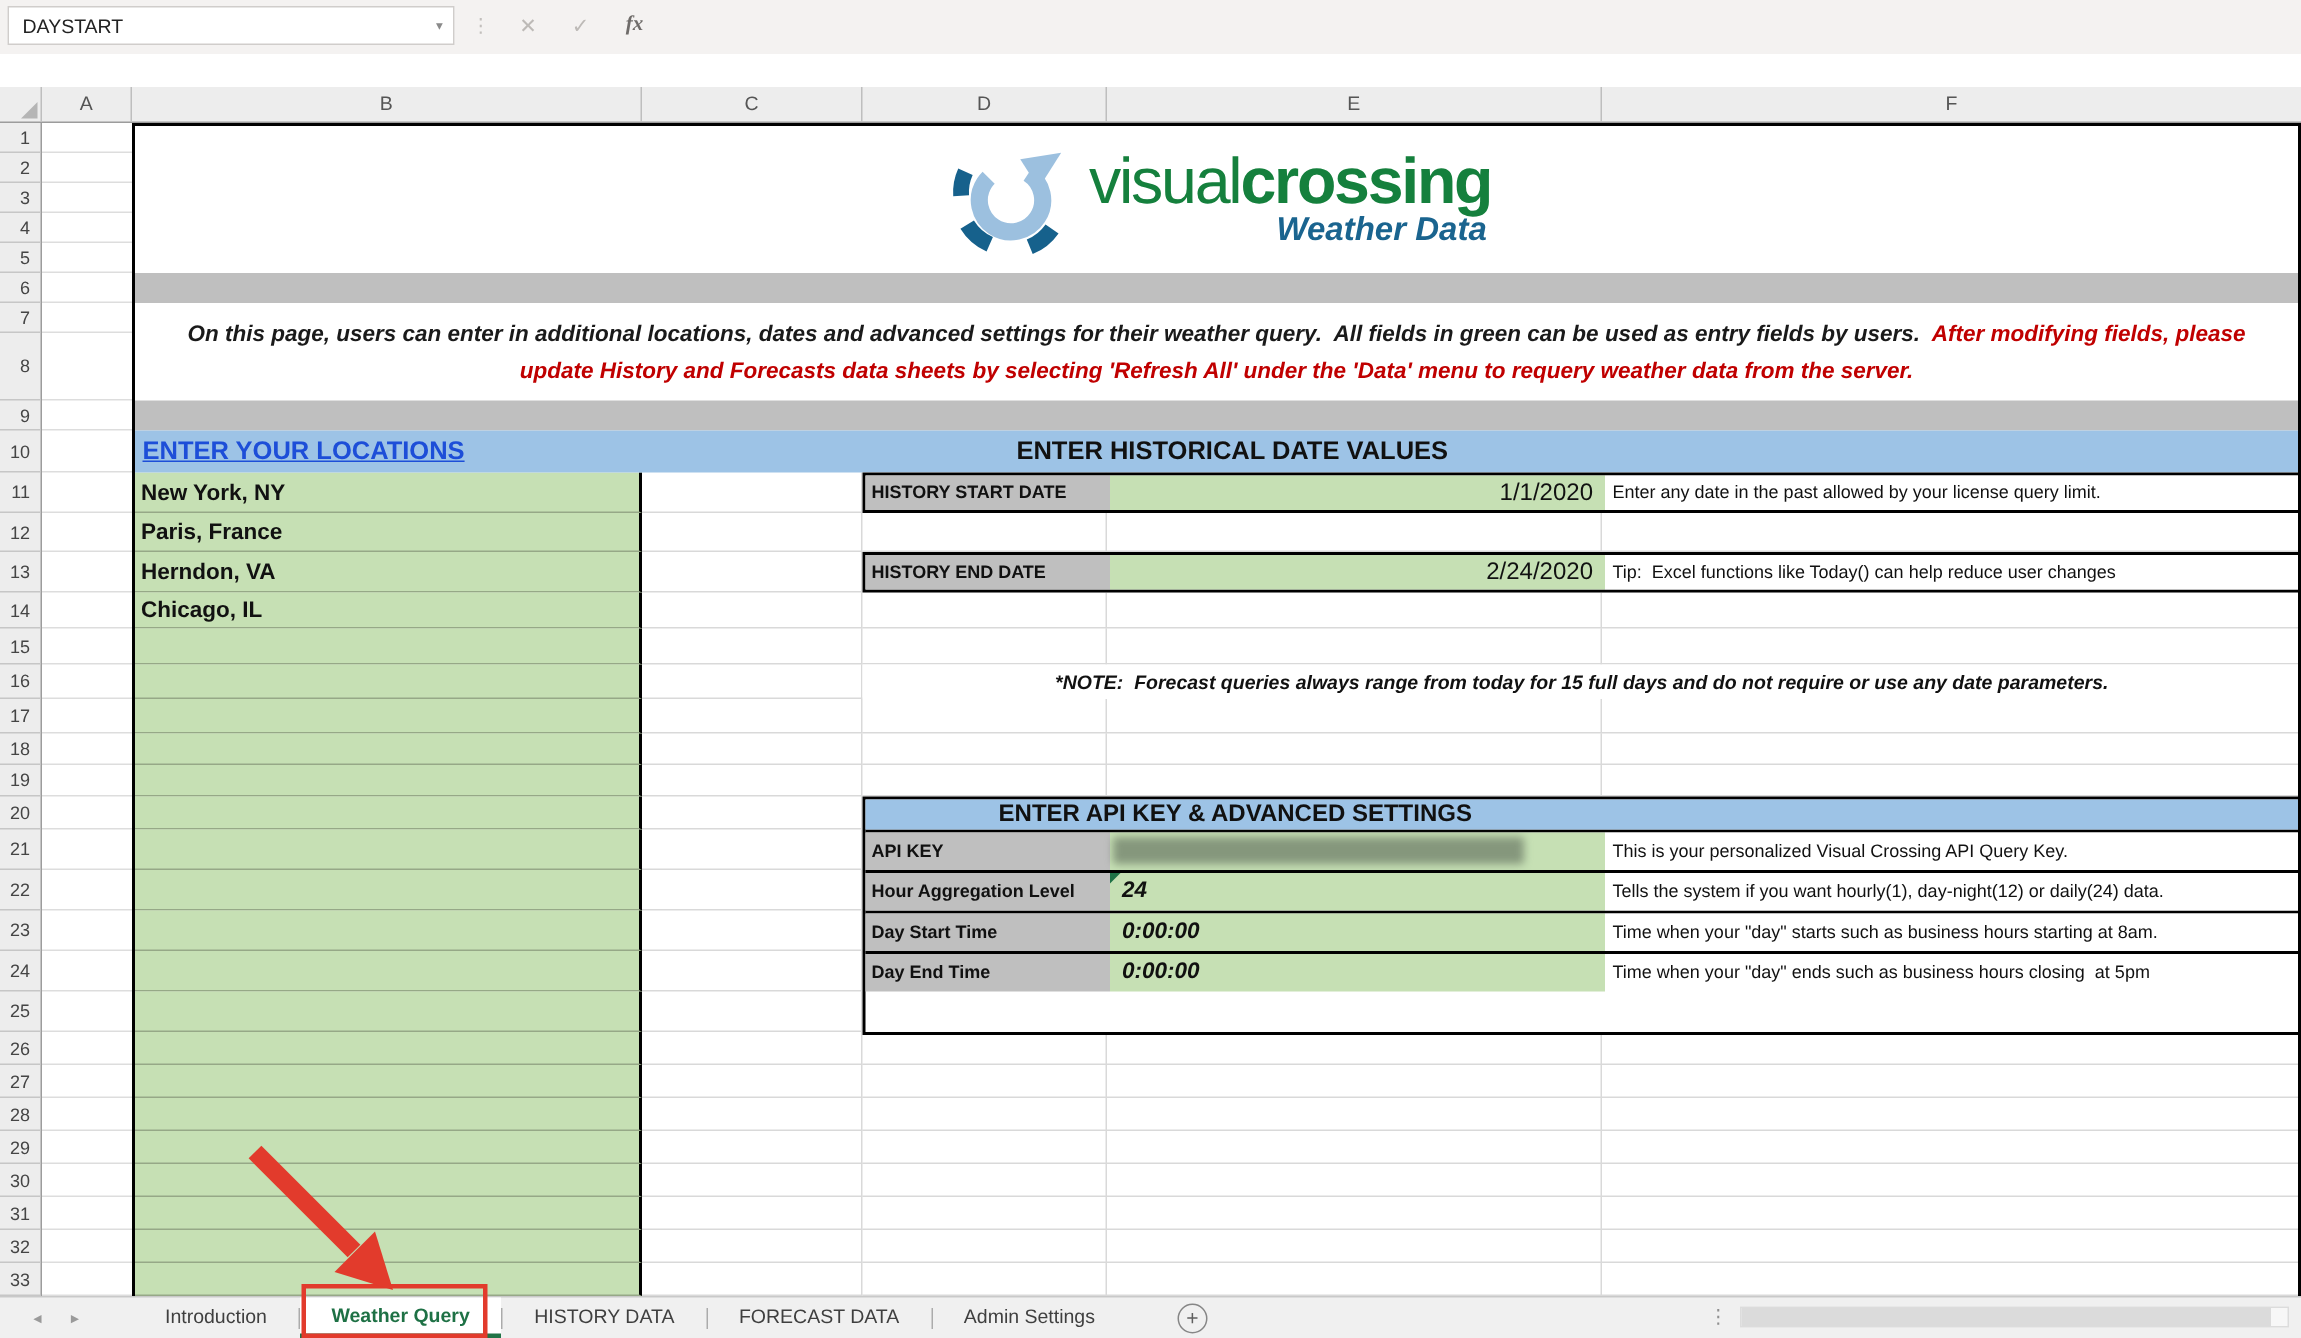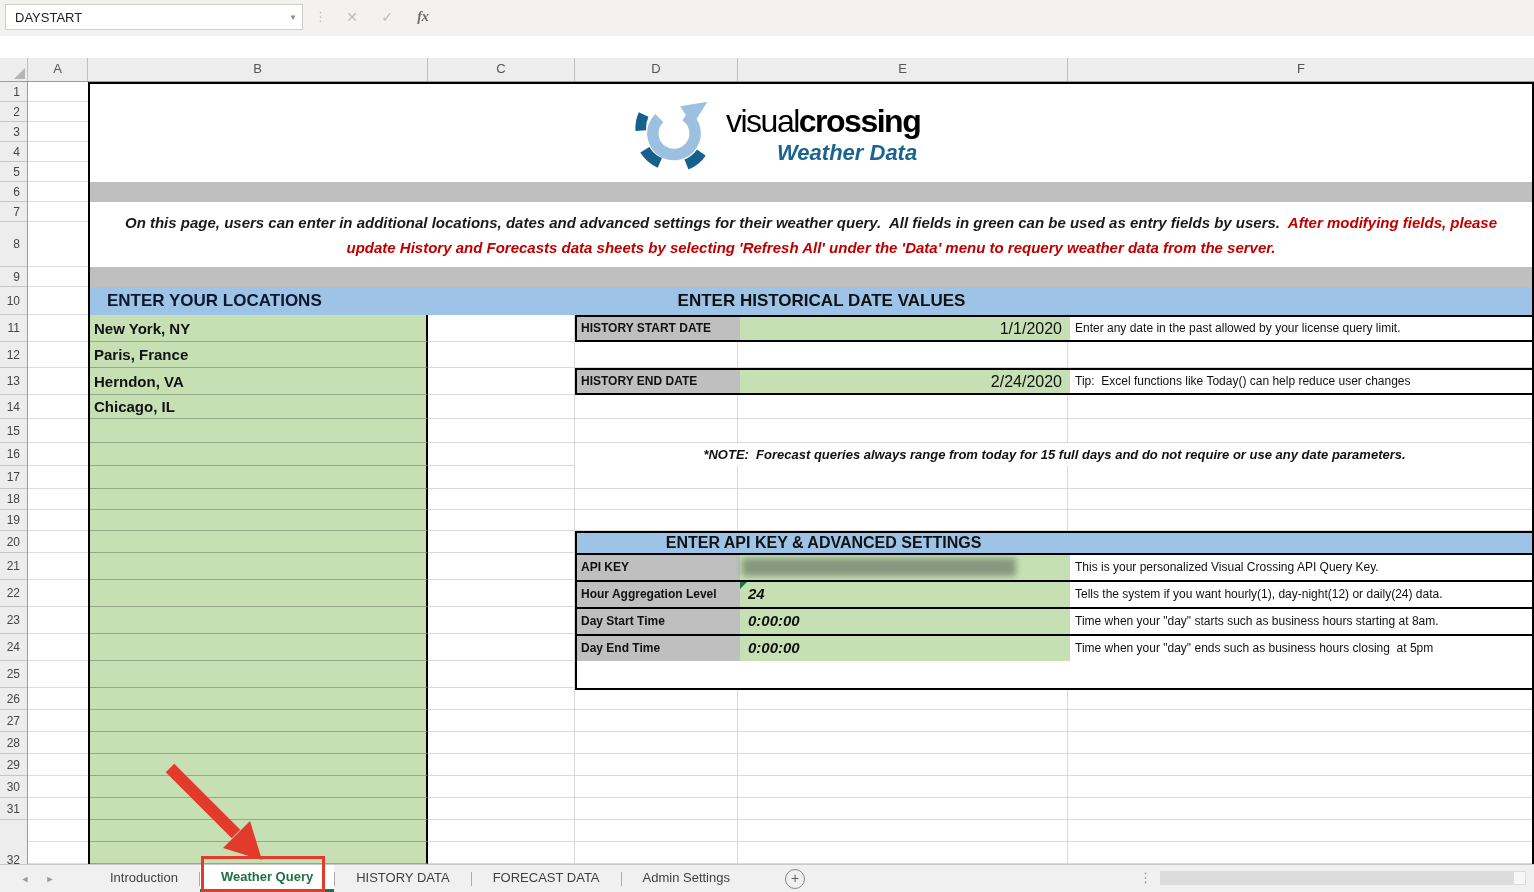--- a/index.html
+++ b/index.html
@@ -44,37 +44,37 @@
   .lined.c2, .lined.c3, .lined.c4 { border-right:1px solid #D9D9D9; border-bottom:1px solid #D9D9D9; }
   .lined.c5 { border-bottom:1px solid #D9D9D9; }
   .bc.green { background:#C6E0B4; border-bottom:1px solid #96A887; border-right:2px solid #000; }
 
   #contentborder { position:absolute; left:60px; top:0; width:1446px; height:782px;
                    border:2px solid #000; border-bottom:none; box-sizing:border-box; pointer-events:none; z-index:40; }
 
   
   #logo { position:absolute; left:602px; top:4px; width:400px; height:94px; display:flex; align-items:center; z-index:11; }
   #logotext { margin-left:8px; }
-  #brand { font-size:32px; color:#000000; letter-spacing:-1.5px; line-height:42px; }
+  #brand { font-size:43px; color:#15803d; letter-spacing:-1.5px; line-height:42px; }
   #brand2 { font-weight:bold; }
   #subtitle { font-size:22px; font-weight:bold; font-style:italic; color:#1A648F; text-align:right; padding-right:3px; margin-top:-2px; }
 
   .grayband { position:absolute; left:60px; width:1446px; height:20px; background:#BFBFBF; z-index:11; }
   #grayband1 { top:100px; }
   #grayband2 { top:185px; }
 
   #introblock { position:absolute; left:60px; top:120px; width:1446px; height:65px; background:#fff;
                 z-index:11; display:flex; align-items:center; justify-content:center; }
   #introtext { width:1410px; text-align:center; font-size:15px; font-weight:bold; font-style:italic;
                line-height:25px; color:#1a1a1a; }
   .pre { white-space:pre-wrap; }
   .redtxt { color:#C00000; }
 
   #blueband { position:absolute; left:60px; top:205px; width:1446px; height:28px; background:#9DC3E6; z-index:11; }
-  #lochdr { position:absolute; left:19px; top:0; line-height:28px; font-size:17px; font-weight:bold; color:#0f172a; }
+  #lochdr { position:absolute; left:7px; top:0; line-height:28px; font-size:17px; font-weight:bold; color:#1d4ed8;text-decoration:underline; }
   #histhdr { position:absolute; left:487px; width:493px; text-align:center; line-height:28px; font-size:17px; font-weight:bold; color:#111; }
 
   .locitem { position:absolute; left:60px; width:340px; font-weight:bold; font-size:15px; color:#111;
              padding-left:6px; box-sizing:border-box; z-index:12; overflow:hidden; }
 
   .datestrip { position:absolute; left:547px; width:959px; height:27px; display:flex;
                box-sizing:border-box; border:2px solid #000; z-index:12; background:#fff; }
   #datestrip1 { top:233px; } #datestrip2 { top:286px; }
   .ds-label { width:163px; background:#BFBFBF; font-weight:bold; font-size:12px; line-height:23px; padding-left:4px; box-sizing:border-box; color:#111; }
   .ds-value { width:330px; background:#C6E0B4; font-size:16px; text-align:right; line-height:23px; padding-right:8px; box-sizing:border-box; color:#111; }
@@ -170,21 +170,21 @@
       <div class="rn" style="height: 27px;">22</div>
       <div class="rn" style="height: 27px;">23</div>
       <div class="rn" style="height: 27px;">24</div>
       <div class="rn" style="height: 27px;">25</div>
       <div class="rn" style="height: 22px; padding-left: 16px;">26</div>
       <div class="rn" style="height: 22px; text-align: center;">27</div>
       <div class="rn" style="height: 22px;">28</div>
       <div class="rn" style="height: 22px;">29</div>
       <div class="rn" style="height: 22px;">30</div>
       <div class="rn" style="height: 22px;">31</div>
-      <div class="rn" style="height: 22px; margin-top: 29px;">32</div>
+      <div class="rn" style="height: 22px;">32</div>
       <div class="rn" style="height: 22px;">33</div>
     </div>
 
   <div id="sheet">
     <div id="baserows">
         <div class="brow" style="height: 20px;">
           <div class="bc c0" style="width: 60px;"></div>
           <div class="bc c1" style="width: 340px;"></div>
           <div class="bc c2" style="width: 147px;"></div>
           <div class="bc c3" style="width: 163px;"></div>

